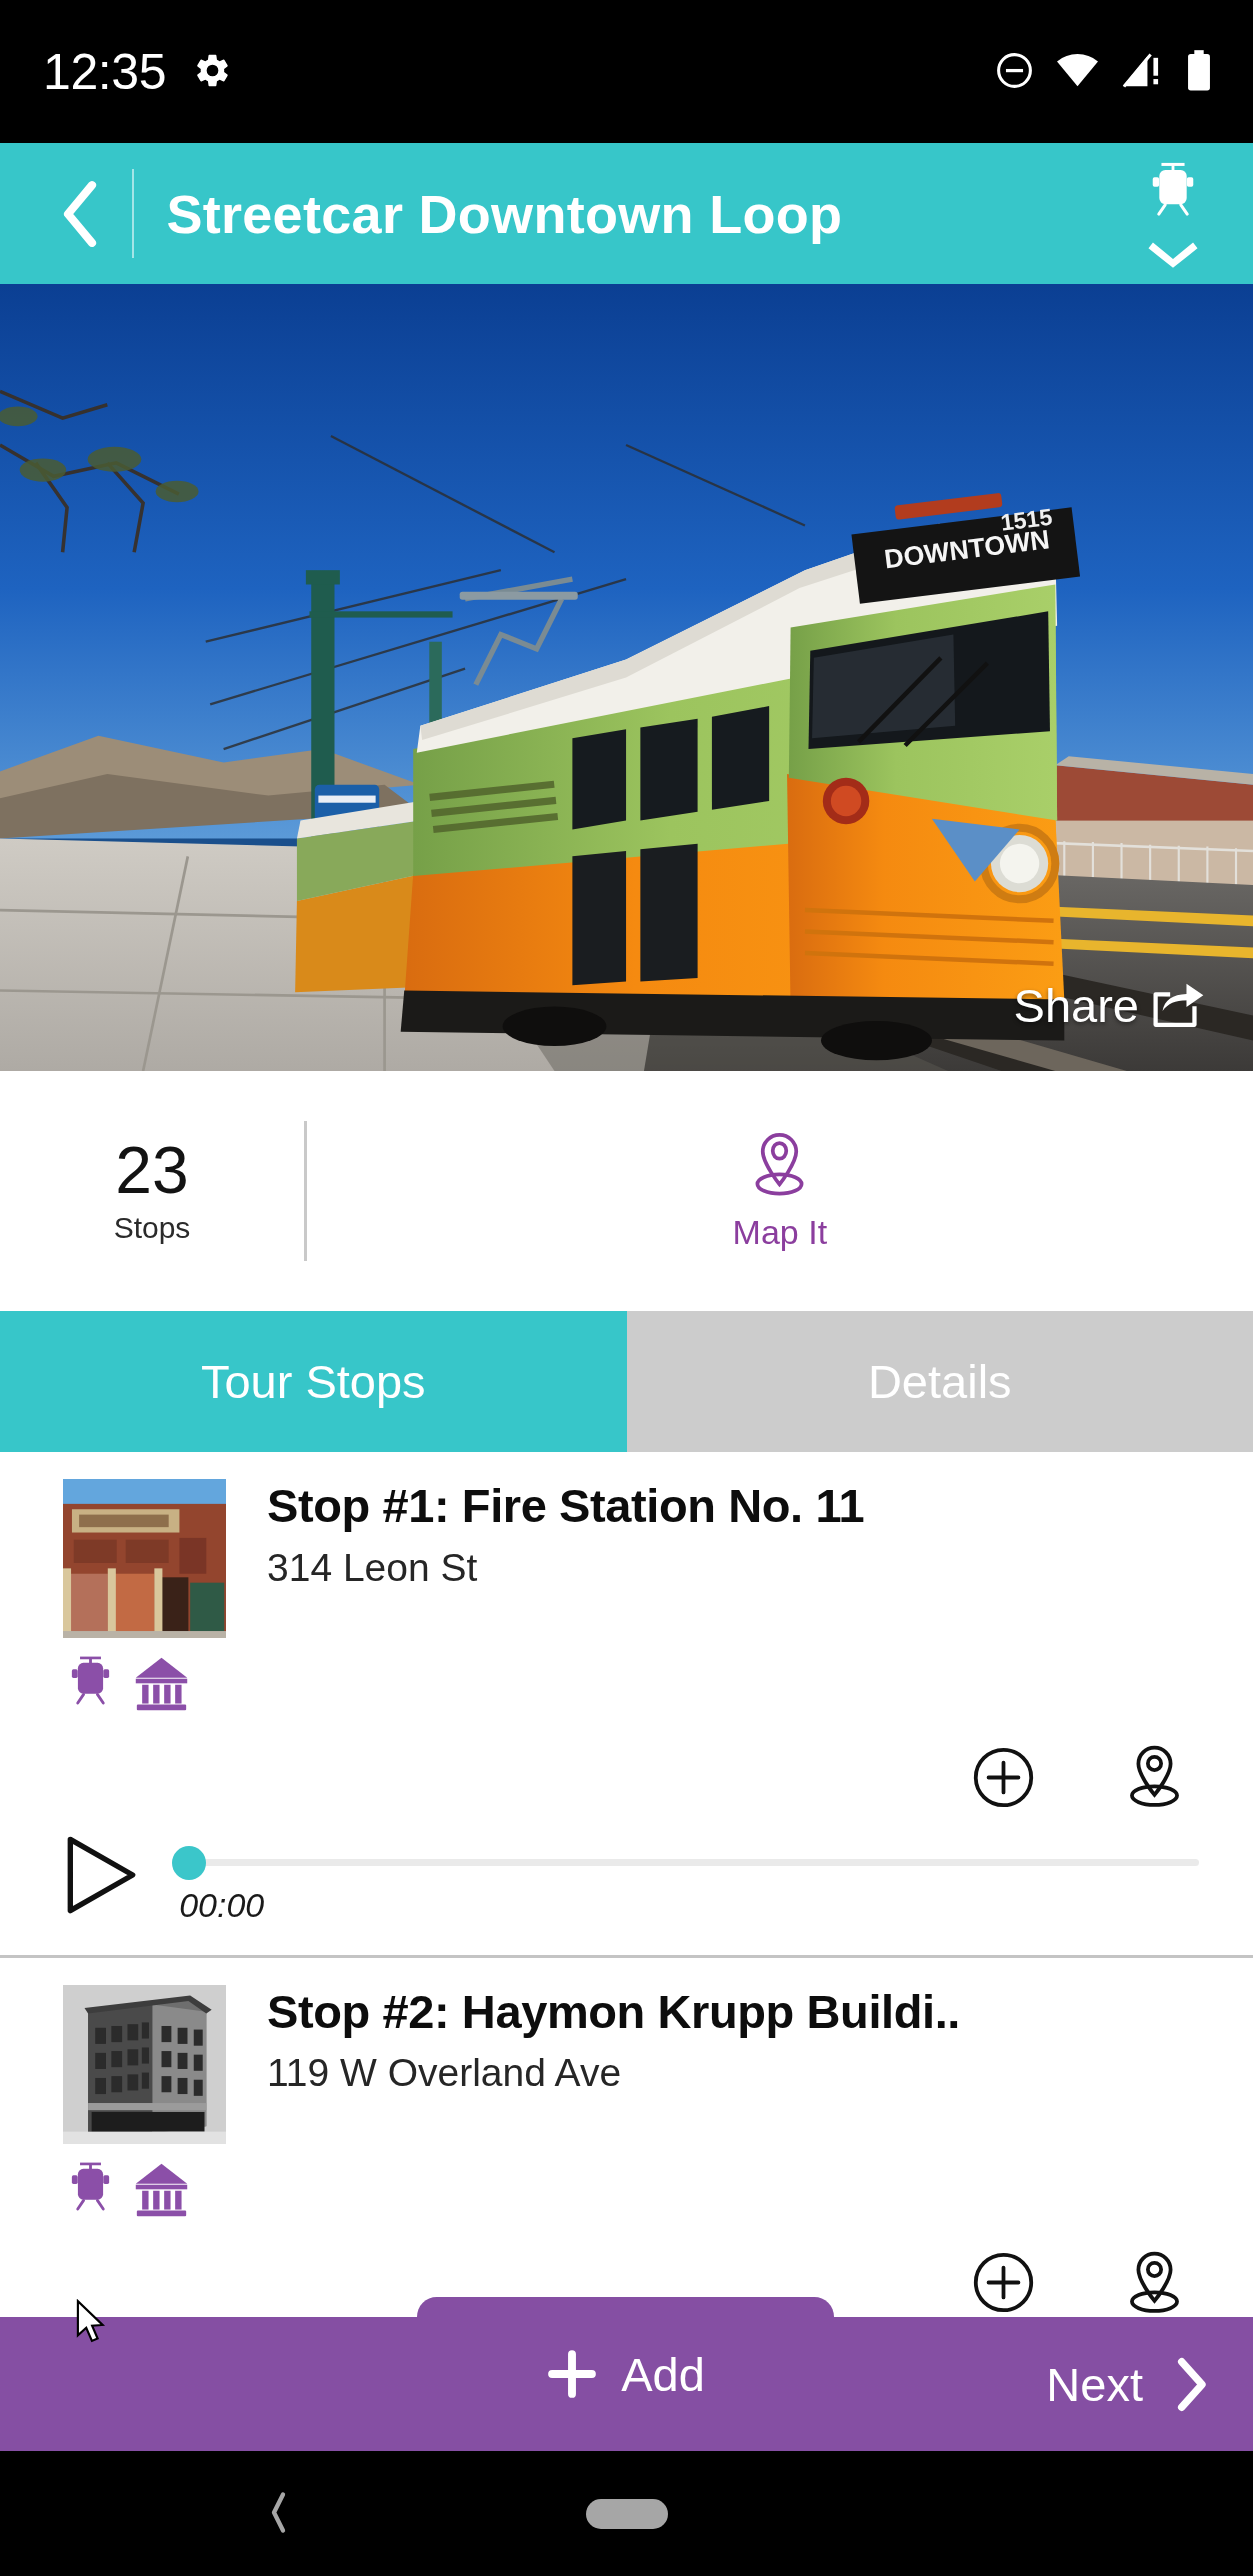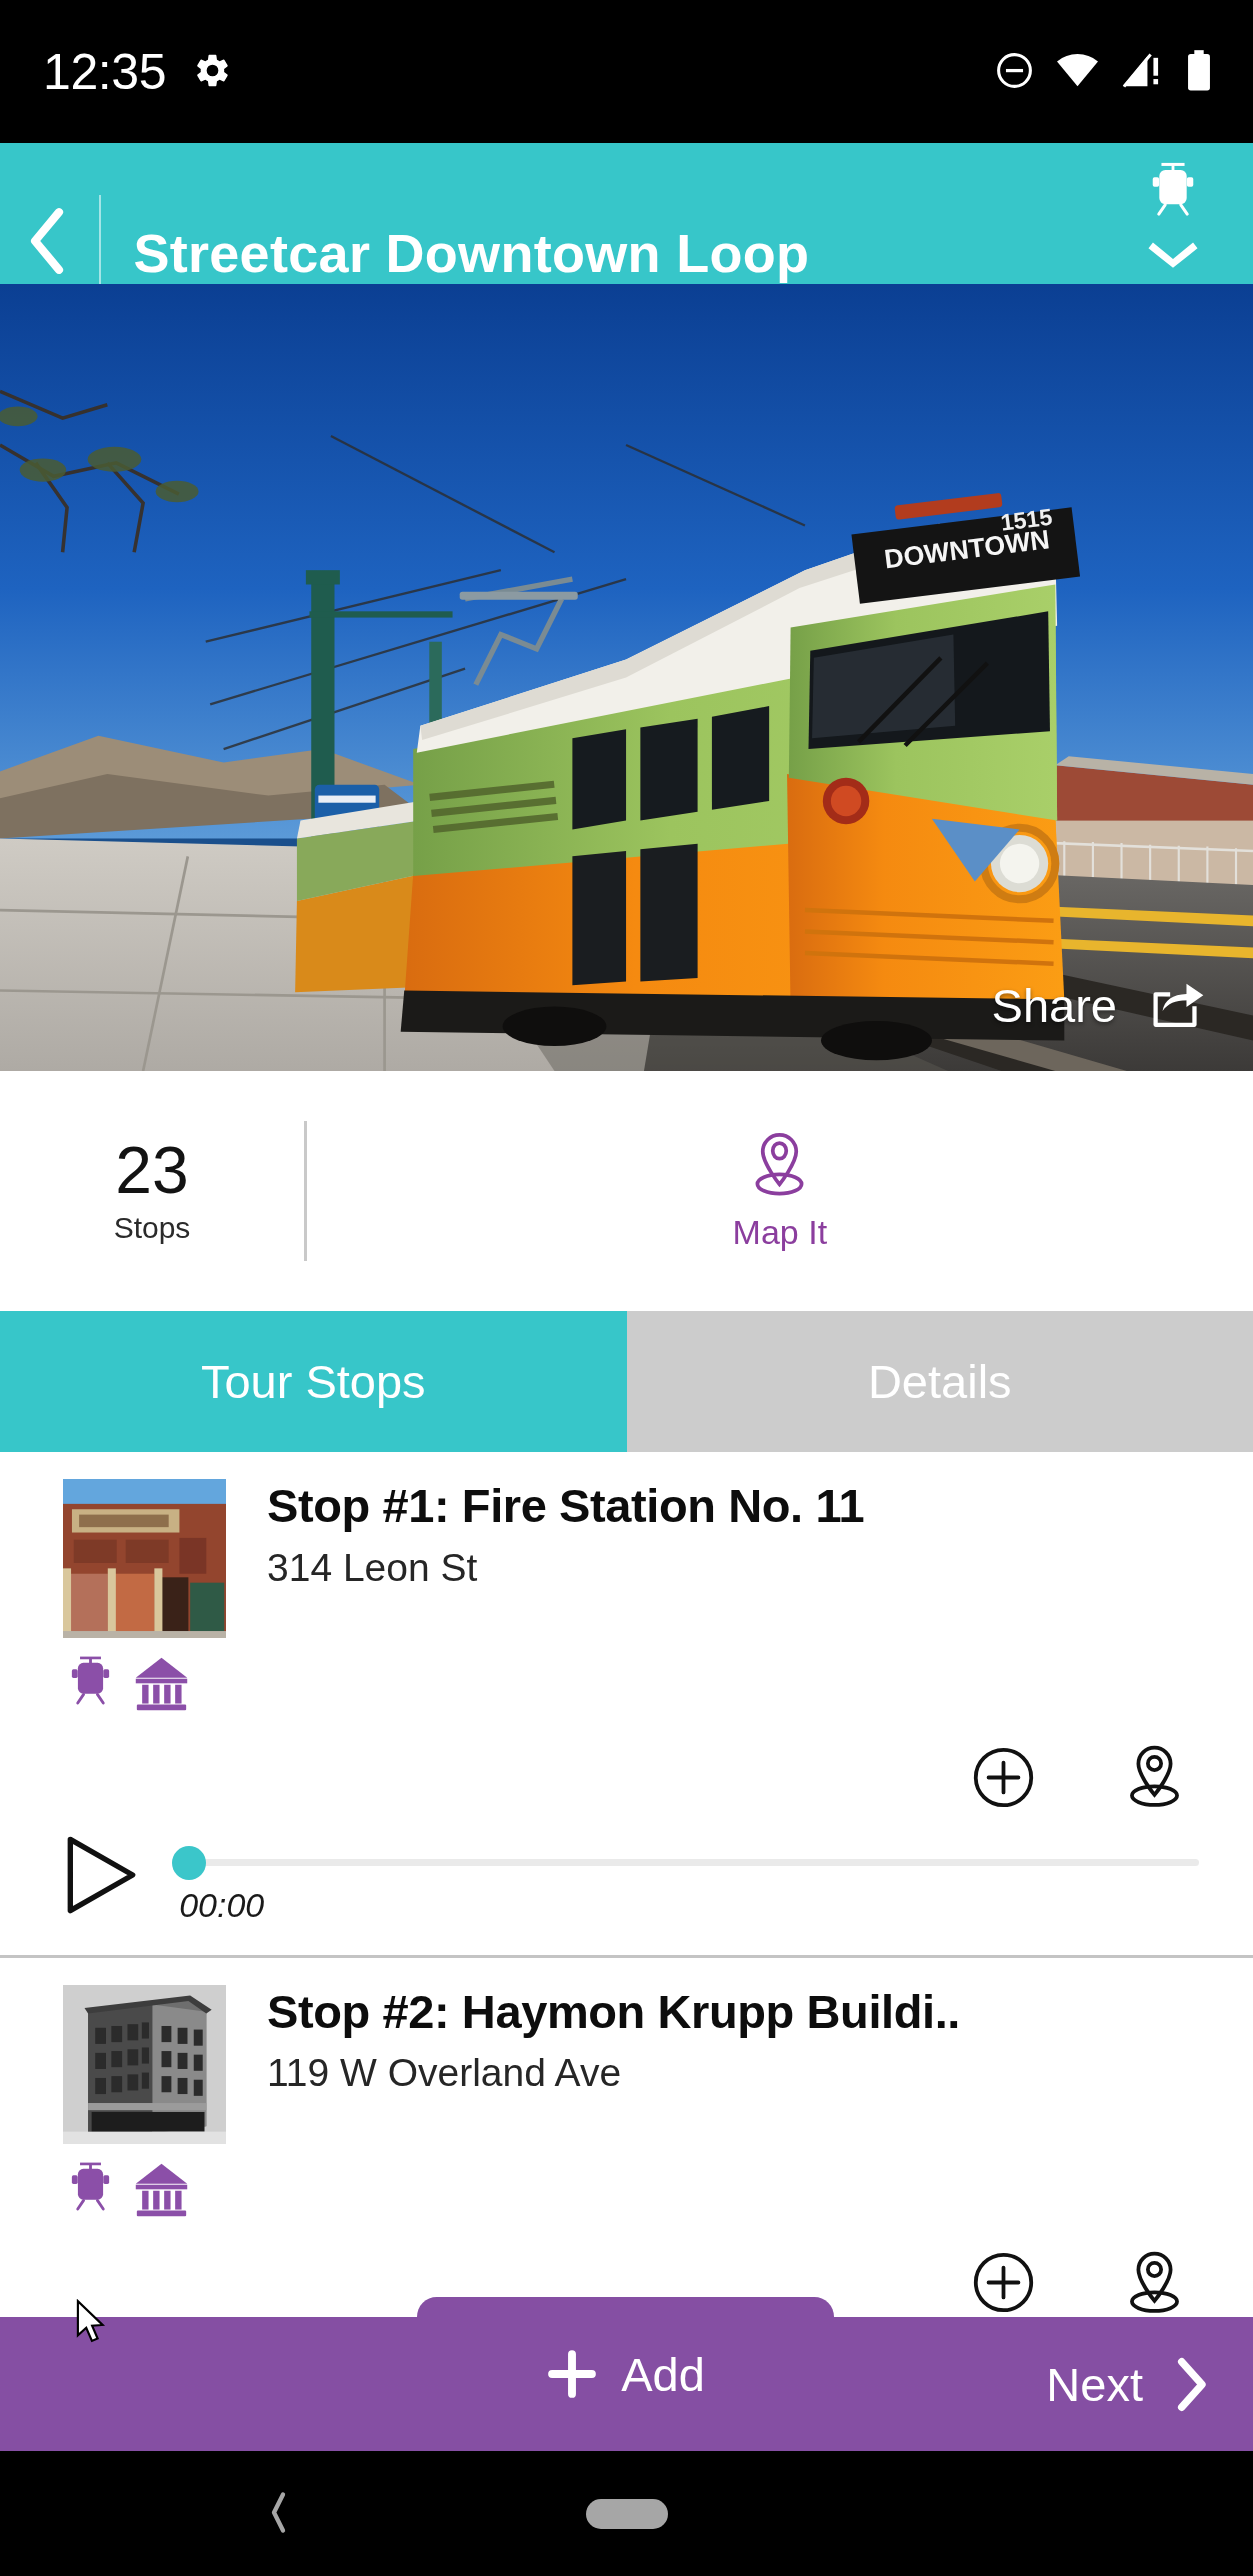--- a/index.html
+++ b/index.html
@@ -40,22 +40,22 @@
     align-items: center;
     gap: 19.7px;
   }
   .sb-icon { display: block; }
 
   
   .appbar {
     height: 141px;
     background: #37C6C9;
     display: flex;
-    align-items: flex-end;
-    padding: 0 0 0 15px;
+    align-items: center;
+    padding: 0 0 0 48px;
     flex: 0 0 auto;
     position: relative;
   }
   .appbar-back {
     width: 64px; height: 86px;
     display: flex; align-items: center; justify-content: center;
     cursor: pointer;
   }
   .appbar-sep {
     width: 2.7px;
@@ -91,21 +91,21 @@
     overflow: hidden;
     background: #1a4f8c;
   }
   .hero svg { display: block; width: 100%; height: 100%; }
   .hero-share {
     position: absolute;
     right: 47px;
     bottom: 38px;
     display: flex;
     align-items: center;
-    gap: 34px;
+    gap: 12px;
     cursor: pointer;
   }
   .hero-share-label {
     color: #ffffff;
     font-size: 47px;
     font-weight: 400;
     text-shadow: 0 1.8px 4.5px rgba(0,0,0,0.45);
   }
 
   

